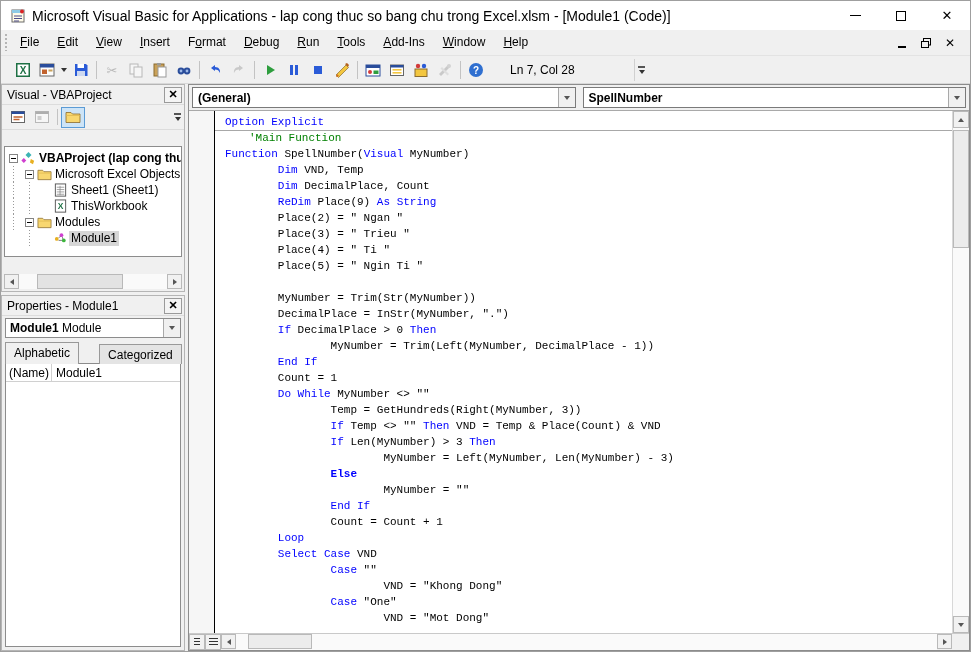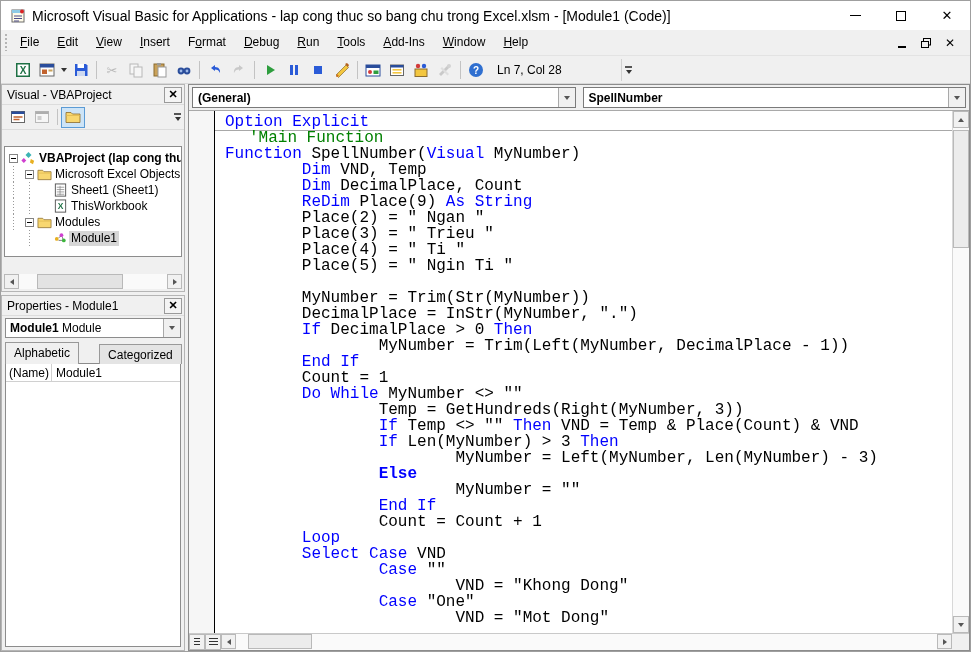--- a/index.html
+++ b/index.html
@@ -28,21 +28,21 @@
   .mdi-min { width:8px; height:2px; background:#000; display:block; margin-top:8px; }
 
   
   #toolbar { height:28px; background:#f0f0f0; display:flex; align-items:center; flex:0 0 28px; border-bottom:1px solid #d8d8d8; }
   #tb-items { display:flex; align-items:center; }
   .tb-btn { width:24px; height:23px; display:flex; align-items:center; justify-content:center; position:relative; }
   .tb-btn.disabled { opacity:.45; filter:grayscale(1); }
   .tb-dd { width:10px; height:23px; display:flex; align-items:center; justify-content:center; }
   .tb-sep { width:1px; height:18px; background:#c3c3c3; margin:0 3px; }
   .caret-dn { width:0; height:0; border-left:3px solid transparent; border-right:3px solid transparent; border-top:4px solid #333; }
-  #caret-pos { margin-left:3px; padding:3px 8px 3px 6px; min-width:130px; white-space:nowrap; }
+  #caret-pos { margin-left:16px; padding:3px 8px 3px 6px; min-width:130px; white-space:nowrap; }
   .tb-overflow { width:14px; height:22px; display:flex; flex-direction:column; align-items:center; justify-content:center; gap:2px; border-left:1px solid #d0d0d0; }
   .tb-overflow .bar { width:7px; height:2px; background:#555; }
 
   
   #main { flex:1; display:flex; min-height:0; background:#f0f0f0; }
   #left-col { width:184px; flex:0 0 184px; display:flex; flex-direction:column; min-height:0; }
   #splitter { width:3px; flex:0 0 3px; background:#f0f0f0; }
 
   
   .panel { display:flex; flex-direction:column; border:1px solid #b5b5b5; background:#f0f0f0; min-height:0; }
@@ -93,21 +93,21 @@
   .prop-name { width:46px; flex:0 0 46px; border-right:1px solid #d0d0d0; padding:2px 0 0 3px; white-space:nowrap; }
   .prop-value { flex:1; padding:2px 0 0 4px; white-space:nowrap; }
 
   
   #code-window { flex:1; display:flex; flex-direction:column; min-width:0; background:#fff; border:1px solid #8c8c8c; }
   #combo-row { height:26px; flex:0 0 26px; display:flex; align-items:center; gap:7px; padding:2px 3px; background:#f0f0f0; border-bottom:1px solid #a9a9a9; }
   .combo { flex:1; height:21px; background:#fff; border:1px solid #7a7a7a; display:flex; align-items:center; }
   .combo .txt { flex:1; padding-left:5px; font-weight:bold; white-space:nowrap; overflow:hidden; }
   #code-body { flex:1; display:flex; min-height:0; }
   #margin-bar { width:26px; flex:0 0 26px; background:#f6f6f6; border-right:1px solid #000; }
-  #code-text { flex:1; overflow:hidden; padding-top:3px; font-family:"Liberation Mono","DejaVu Sans Mono",monospace; font-size:16px; line-height:16px; }
+  #code-text { flex:1; overflow:hidden; padding-top:3px; font-family:"Liberation Mono","DejaVu Sans Mono",monospace; font-size:11px; line-height:16px; }
   .code-line { height:16px; white-space:pre; padding-left:10px; }
   .code-line.sep { box-shadow:0 1px 0 0 #a8a8a8; }
   .tk-k { color:var(--kw,#0000ff); }
   .tk-c { color:var(--cm,#008000);margin-left:24px; }
   .tk-n { color:var(--tx,#000); }
   #vscroll { width:17px; flex:0 0 17px; display:flex; flex-direction:column; background:#fafafa; border-left:1px solid #d8d8d8; }
   .sb-btn { height:17px; flex:0 0 17px; background:#f1f1f1; border:1px solid #b9b9b9; display:flex; align-items:center; justify-content:center; }
   .sb-track { flex:1; position:relative; }
   .sb-thumb { position:absolute; top:2px; left:0; width:100%; height:118px; background:#ececec; border:1px solid #b9b9b9; }
   #code-bottom { height:17px; flex:0 0 17px; display:flex; background:#f0f0f0; border-top:1px solid #c9c9c9; }

